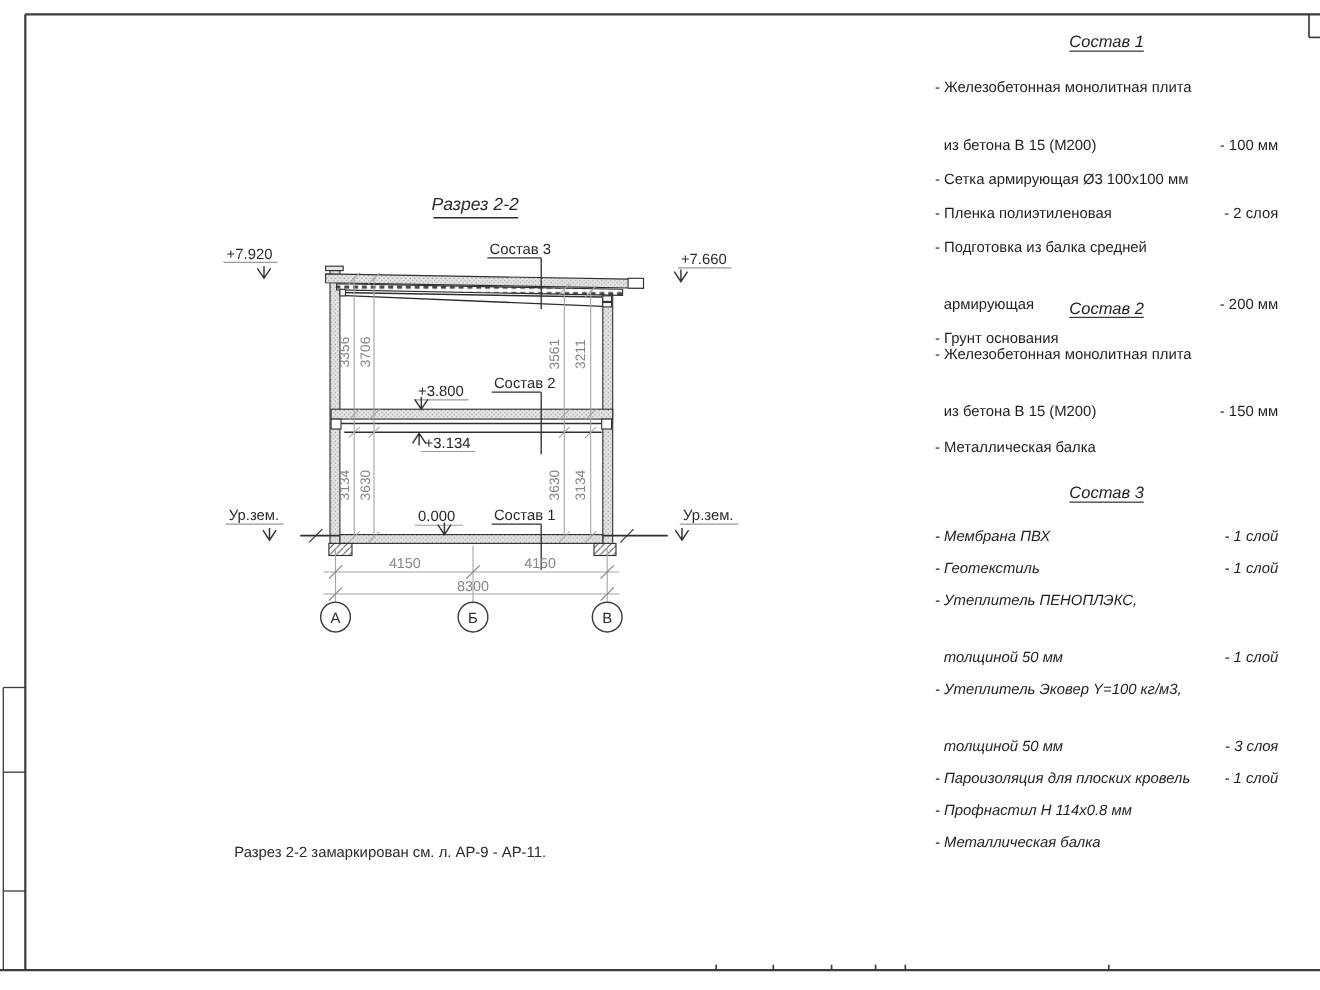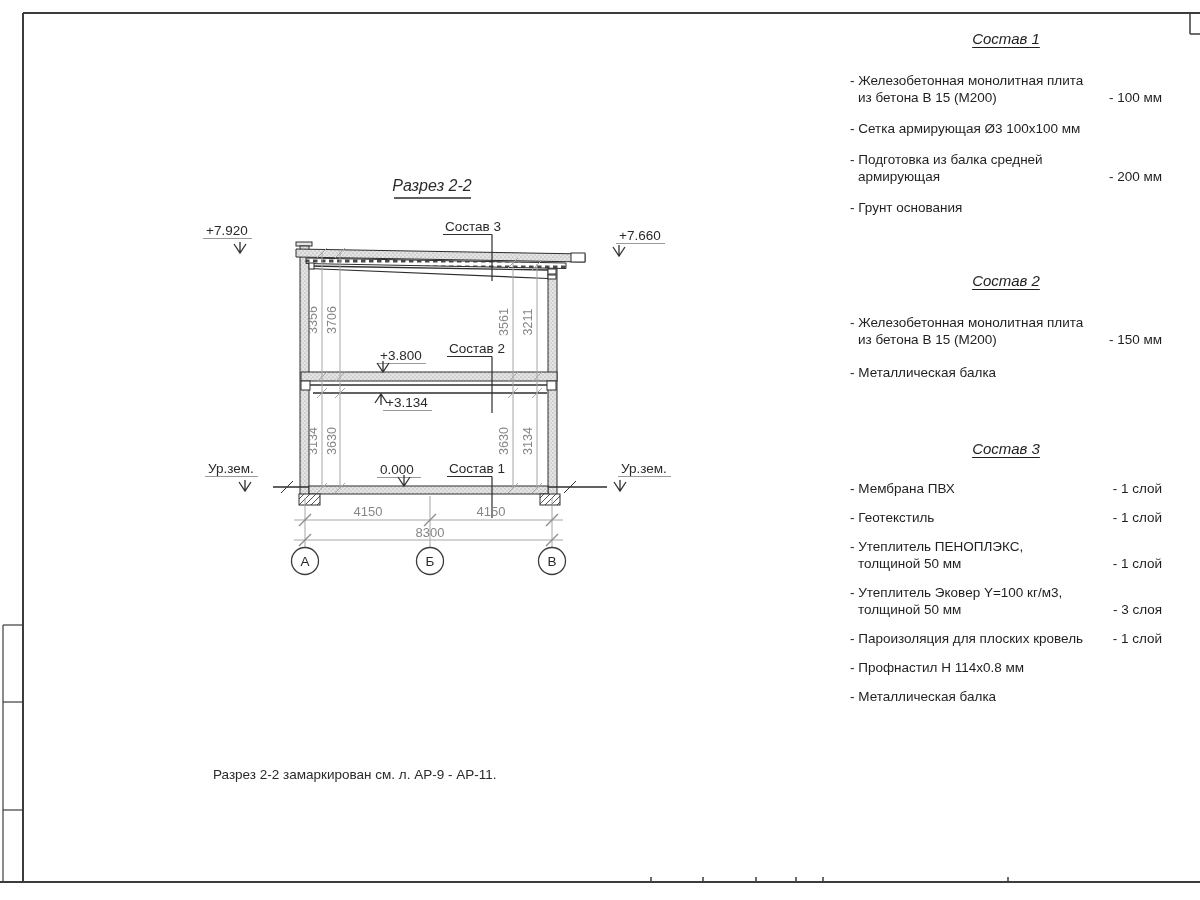--- a/index.html
+++ b/index.html
@@ -13,25 +13,25 @@
   .titletext{font-size:16px;font-style:italic;}
   .notetext{font-size:13.5px;}
   .axistext{font-size:13.5px;}
 
   .panel{position:absolute;left:850px;width:312px;font-size:13.5px;line-height:17px;}
   .panel-title{text-align:center;margin-bottom:24px;}
   .panel-title span{font-style:italic;font-size:15px;text-decoration:underline;
                     text-underline-offset:3px;}
   .comp-item{display:flex;justify-content:space-between;}
   .comp-item .txt span{display:block;white-space:nowrap;}
-  .comp-item .txt span + span{padding-left:8px;}
+  .comp-item .txt span + span{padding-left:8px;margin-top:35px;}
   .comp-item .val{white-space:nowrap;align-self:flex-end;padding-left:6px;text-align:right;}
   .p1 .comp-item{margin-bottom:14px;}
   .p2 .comp-item{margin-bottom:16px;}
-  .p3 .comp-item{margin-bottom:12px;}
+  .p3 .comp-item{margin-bottom:12px;font-style:italic;}
   .p3 .panel-title{margin-bottom:22px;}
 </style>
 </head>
 <body>
 
 <div class="page">
 
 <svg width="1200" height="900" viewBox="0 0 1200 900">
   <defs>
     <pattern id="stipple" width="4" height="4" patternUnits="userSpaceOnUse">
@@ -228,20 +228,26 @@
     </div>
     <div class="val">- 100 мм</div>
   </div>
   <div class="comp-item">
     <div class="txt">
       <span>- Сетка армирующая Ø3 100х100 мм</span>
     </div>
   </div>
   <div class="comp-item">
     <div class="txt">
+      <span>- Пленка полиэтиленовая</span>
+    </div>
+    <div class="val">-  2 слоя</div>
+  </div>
+  <div class="comp-item">
+    <div class="txt">
       <span>- Подготовка из балка средней</span>
       <span>армирующая</span>
     </div>
     <div class="val">- 200 мм</div>
   </div>
   <div class="comp-item">
     <div class="txt">
       <span>- Грунт основания</span>
     </div>
   </div>

